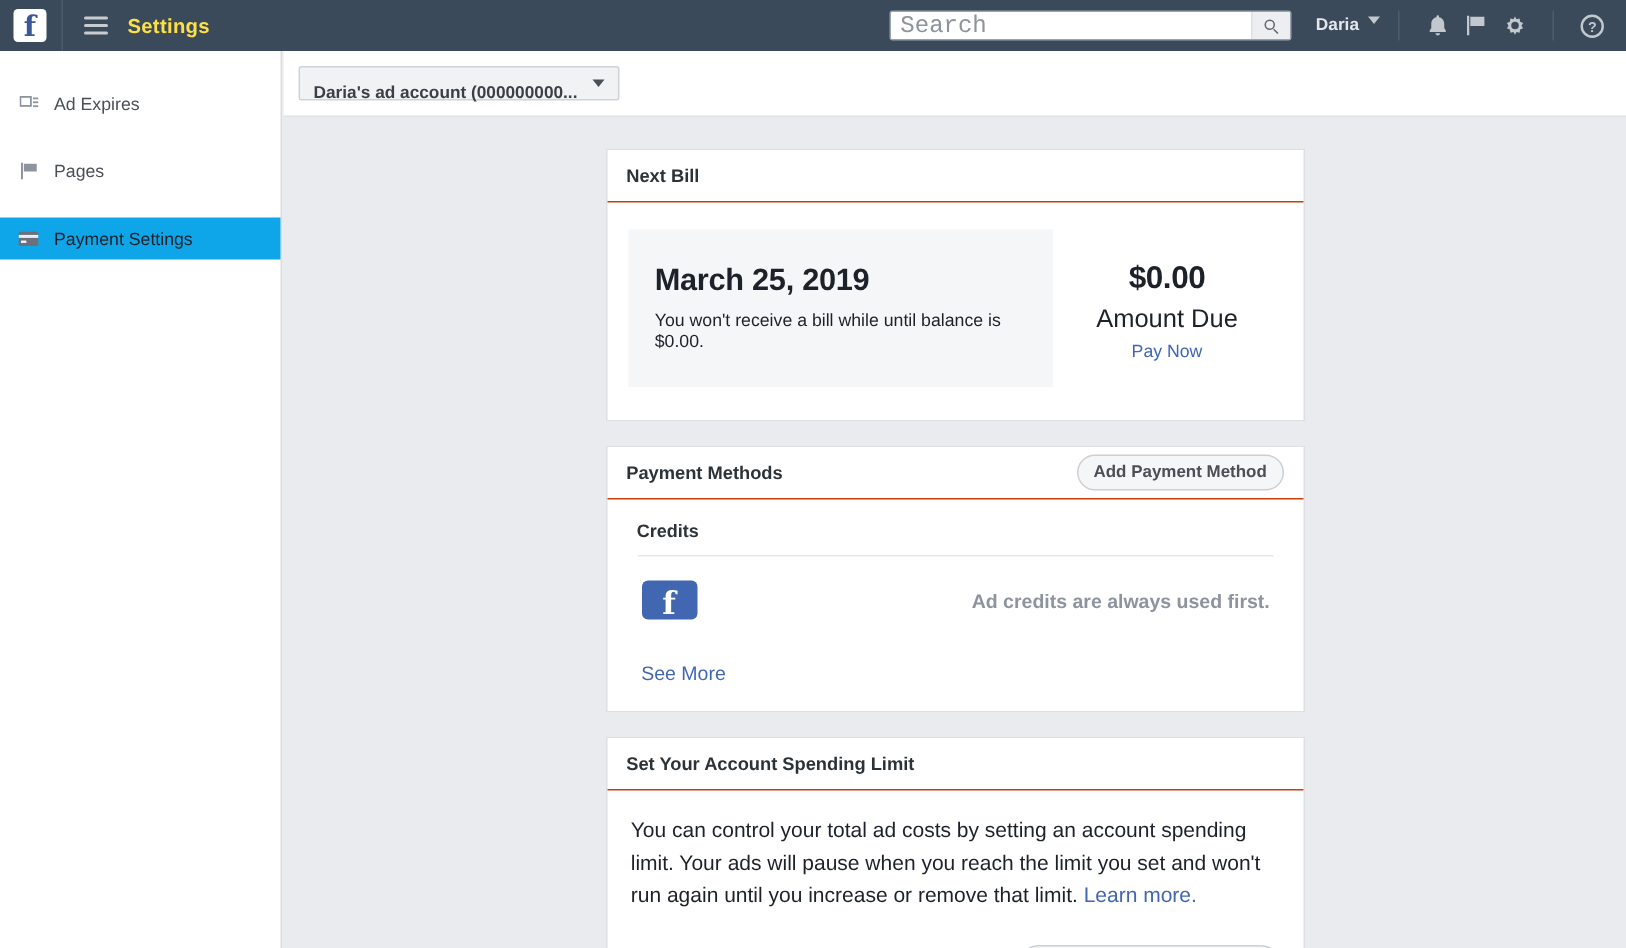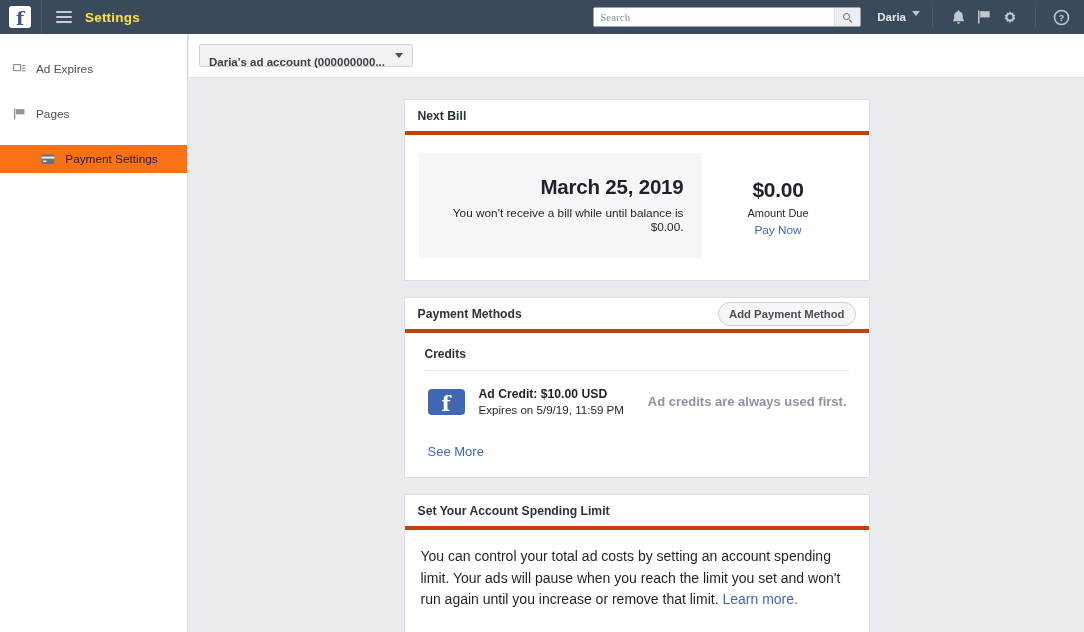--- a/index.html
+++ b/index.html
@@ -48,22 +48,22 @@
     margin-left: auto; display: flex; align-items: center; height: 34px;
   }
   .search-wrap {
     position: relative; width: 268px; height: 20px;
     display: flex; align-items: stretch;
     background: #fff; border: 1px solid #9aa3ad; border-radius: 2px;
     overflow: hidden;
   }
   .search-wrap input {
     flex: 1; border: 0; outline: none;
-    font-family: Liberation Serif, serif;
-    font-size: 11px; color: #1d2129; padding: 0 6px;
+    font-family: Liberation Mono, monospace;
+    font-size: 16px; color: #1d2129; padding: 0 6px;
     background: #fff;
   }
   .search-wrap input::placeholder { color: #8d949e; }
   .search-btn {
     width: 26px; background: #eceef1; border: 0; border-left: 1px solid #dcdfe3;
     display: flex; align-items: center; justify-content: center; cursor: pointer;
   }
   .mag { position: relative; width: 9px; height: 9px; }
   .mag i {
     position: absolute; top: 0; left: 0; width: 7px; height: 7px;
@@ -95,21 +95,21 @@
   .sidebar {
     position: absolute; top: 34px; left: 0;
     width: 188px; height: 598px;
     background: #fff; border-right: 1px solid #d9dde2;
     padding-top: 4px;
   }
   .nav-item {
     display: flex; align-items: center; height: 28px;
     padding-left: 10px; cursor: pointer;
   }
-  .nav-item.active { background: #f97316; justify-content: center; }
+  .nav-item.active { background: #0ea5e9; }
   .nav-ico {
     width: 18px; height: 14px; flex: none;
     display: flex; align-items: center; justify-content: center;
     color: #8d949e;
   }
   .nav-label {
     margin-left: 8px; font-size: 11.8px; color: #4b4f56; white-space: nowrap;
   }
   .nav-item.active .nav-label { color: #1d2129; }
   .nav-spacer { height: 17px; }
@@ -143,48 +143,47 @@
     overflow: hidden;
   }
   .col {
     width: 466px; margin: 21px auto 0 auto;
   }
   .card {
     background: #fff; border: 1px solid #dcdfe3;
     margin-bottom: 16px;
   }
   .card-head {
-    height: 35px; border-bottom: 4px solid #c2410c;
+    height: 35px; border-bottom: 1px solid #c2410c;
     display: flex; align-items: center; justify-content: space-between;
     padding: 0 13px;
   }
   .card-title { font-size: 12.2px; font-weight: bold; color: #2b3238; }
 
   .btn {
     background: #f5f6f7; border: 1px solid #ccd0d5; border-radius: 12px;
     font-family: "Liberation Sans", sans-serif;
     font-size: 11.3px; font-weight: bold; color: #4b4f56;
     padding: 5px 10px; cursor: pointer; white-space: nowrap;
   }
 
   
   .nb-body { padding: 18px 14px 22px 14px; display: flex; align-items: stretch; }
   .nb-panel {
     flex: none; width: 283px; background: #f5f6f7;
     padding: 22px 18px 24px 18px;
-    text-align: right;
   }
   .nb-date { font-size: 20.5px; font-weight: bold; color: #1d2129; letter-spacing: -.2px; }
   .nb-note { margin-top: 7px; font-size: 11.8px; color: #1d2129; }
   .nb-right {
     flex: 1; display: flex; flex-direction: column;
     align-items: center; justify-content: center; padding-top: 4px;
   }
   .nb-amount { font-size: 21px; font-weight: bold; color: #1d2129; letter-spacing: -.3px; }
-  .nb-due { margin-top: 5px; font-size: 11px; color: #1d2129; }
+  .nb-due { margin-top: 5px; font-size: 17px; color: #1d2129; }
   .link { color: #4267b2; text-decoration: none; cursor: pointer; }
   .nb-pay { margin-top: 4px; font-size: 11.8px; }
 
   
   .pm-body { padding: 14px 20px 18px 20px; }
   .sub-title { font-size: 12px; font-weight: bold; color: #2b3238; }
   .hr { height: 1px; background: #e4e7eb; margin: 9px 0 0 0; }
   .credit-row { display: flex; align-items: center; padding: 16px 0 6px 3px; }
   .fb-tile {
     width: 37px; height: 26px; background: #4267b2; border-radius: 4px;
@@ -347,24 +346,20 @@
         <button class="btn">Add Payment Method</button>
       </div>
       <div class="pm-body">
         <div class="sub-title">Credits</div>
         <div class="hr"></div>
 
         <div class="credit-row">
           <div class="fb-tile">
             <span>f</span>
           </div>
-          <div class="credit-text">
-            <div class="credit-title">Ad Credit: $10.00 USD</div>
-            <div class="credit-sub">Expires on 5/9/19, 11:59 PM</div>
-          </div>
           <div class="credit-note">Ad credits are always used first.</div>
         </div>
 
         <div class="see-more"><a class="link">See More</a></div>
       </div>
     </div>
 
     <div class="card">
       <div class="card-head">
         <span class="card-title">Set Your Account Spending Limit</span>

